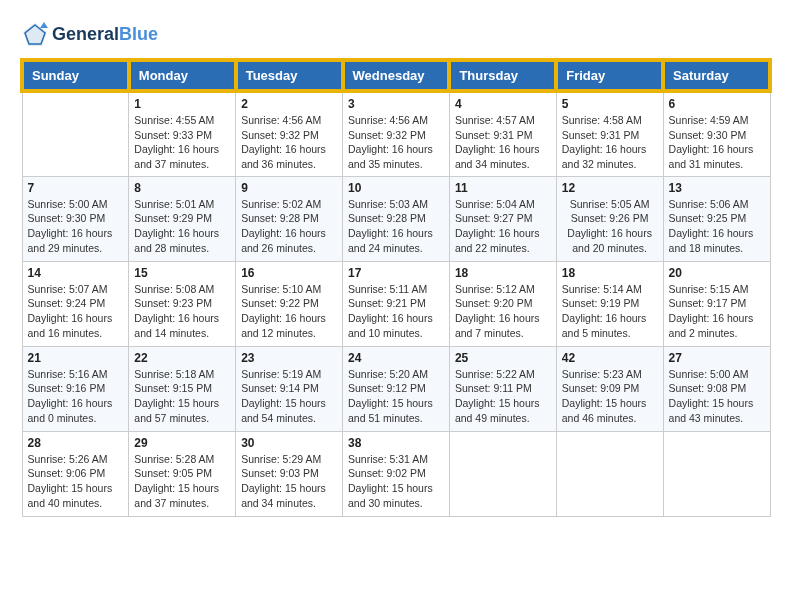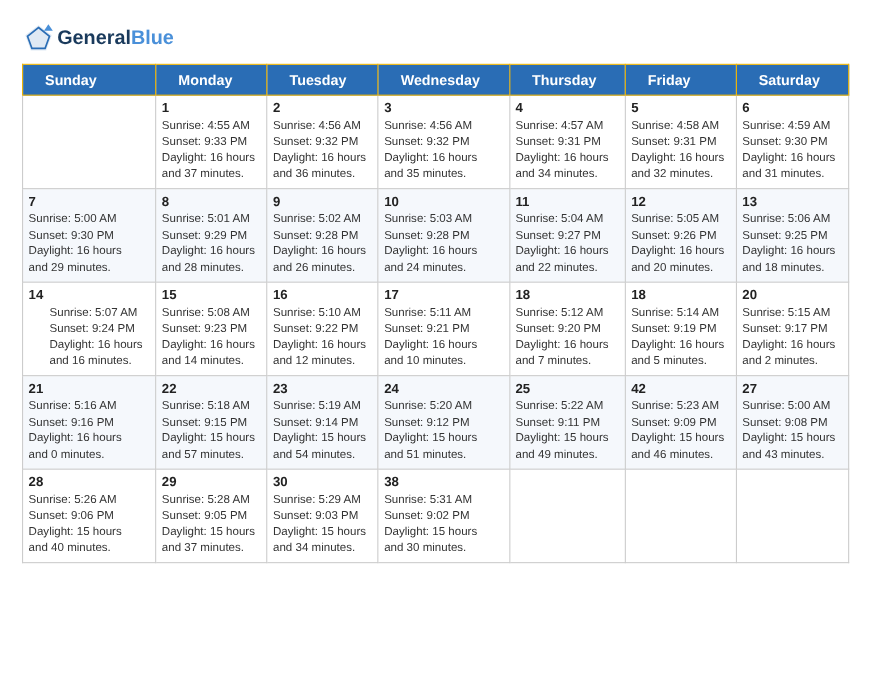--- a/index.html
+++ b/index.html
@@ -48,25 +48,25 @@
       font-weight: normal;
     }
     table {
       width: 100%;
       border-collapse: collapse;
       font-size: 11px;
     }
     thead tr th {
       background-color: #2a6db5;
       color: #fff;
-      padding: 6px 20px;
+      padding: 6px 8px;
       text-align: left;
       font-size: 13px;
       font-weight: bold;
-      border: 1px solid #eab308;
+      border: 4px solid #eab308;
     }
     tbody tr td {
       border: 1px solid #ccc;
       vertical-align: top;
       padding: 4px 5px;
       min-height: 80px;
       height: 85px;
     }
     tbody tr:nth-child(even) td {
       background-color: #f5f8fc;
@@ -199,37 +199,37 @@
         </td>
         <td>
           <span class="day-number">11</span>
           <div class="day-info" style="white-space: pre-line;">Sunrise: 5:04 AM
 Sunset: 9:27 PM
 Daylight: 16 hours
 and 22 minutes.</div>
         </td>
         <td>
           <span class="day-number">12</span>
-          <div class="day-info" style="white-space: pre-line;">Sunrise: 5:05 AM
+          <div class="day-info" style="white-space: pre-line; text-align: center;">Sunrise: 5:05 AM
 Sunset: 9:26 PM
 Daylight: 16 hours
 and 20 minutes.</div>
         </td>
         <td>
           <span class="day-number">13</span>
           <div class="day-info" style="white-space: pre-line;">Sunrise: 5:06 AM
 Sunset: 9:25 PM
 Daylight: 16 hours
 and 18 minutes.</div>
         </td>
       </tr>
       <tr>
         <td>
           <span class="day-number">14</span>
-          <div class="day-info" style="white-space: pre-line; margin-left: 19px;">Sunrise: 5:07 AM
+          <div class="day-info" style="white-space: pre-line;">Sunrise: 5:07 AM
 Sunset: 9:24 PM
 Daylight: 16 hours
 and 16 minutes.</div>
         </td>
         <td>
           <span class="day-number">15</span>
           <div class="day-info" style="white-space: pre-line;">Sunrise: 5:08 AM
 Sunset: 9:23 PM
 Daylight: 16 hours
 and 14 minutes.</div>

